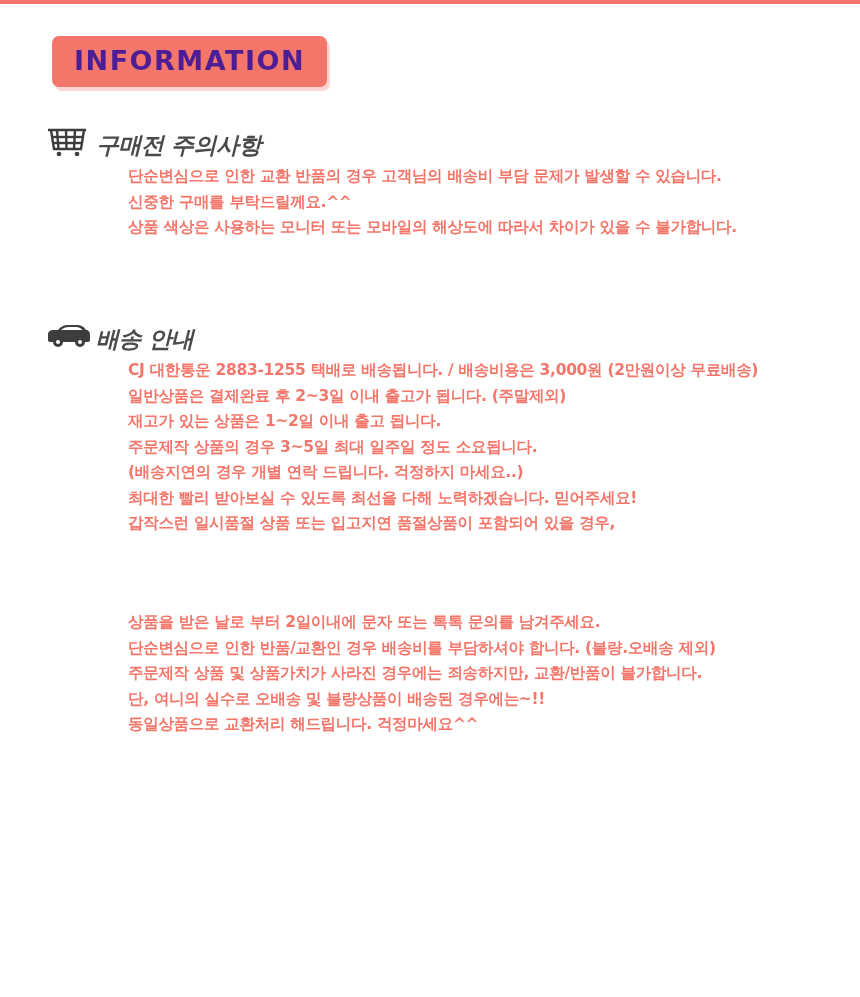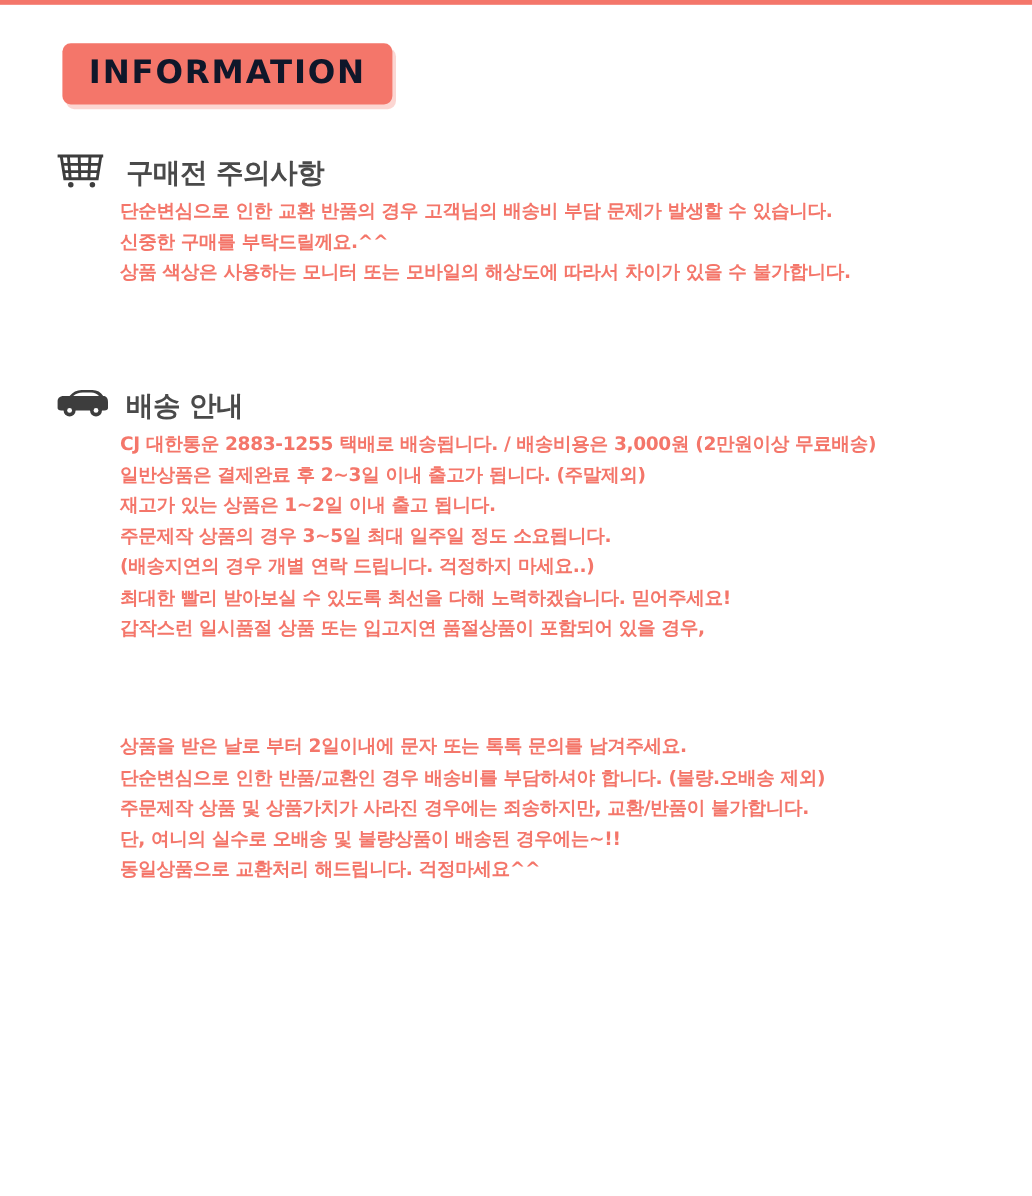--- a/index.html
+++ b/index.html
@@ -29,40 +29,41 @@
     background: #f4766a;
   }
   .badge-wrap {
     position: absolute;
     top: 36px;
     left: 52px;
   }
   .badge {
     display: inline-block;
     background: #f4766a;
-    color: #0f172a;
+    color: #4c1d95;
     font-size: 27px;
     font-weight: bold;
     letter-spacing: 1.5px;
     padding: 9px 22px 11px 22px;
     border-radius: 7px;
     box-shadow: 3px 4px 0 rgba(244, 118, 106, 0.30);
     text-align: center;
   }
   .section {
     position: absolute;
     left: 44px;
     width: 800px;
   }
   .sec-head {
     display: flex;
     align-items: flex-end;
-    gap: 13px;
+    gap: 4px;
     height: 34px;
     margin-bottom: 6px;
+    font-style: italic;
   }
   .sec-icon {
     width: 48px;
     height: 34px;
     flex: none;
     display: flex;
     align-items: center;
     justify-content: center;
   }
   .sec-title {
@@ -74,21 +75,21 @@
     padding-bottom: 1px;
   }
   .sec-body {
     margin-left: 42px;
     font-size: 15.5px;
     line-height: 25.5px;
     color: #f4766a;
     letter-spacing: -0.3px;
     font-weight: bold;
   }
-  .sec-body.indent-more { margin-left: 56px; }
+  .sec-body.indent-more { margin-left: 84px; }
   .sec-body div { white-space: nowrap; }
 
   
   #sec-caution { top: 124px; }
   #sec-shipping { top: 318px; }
   #sec-exchange { top: 610px; }
   #sec-cs { top: 836px; }
 </style>
 </head>
 <body>

